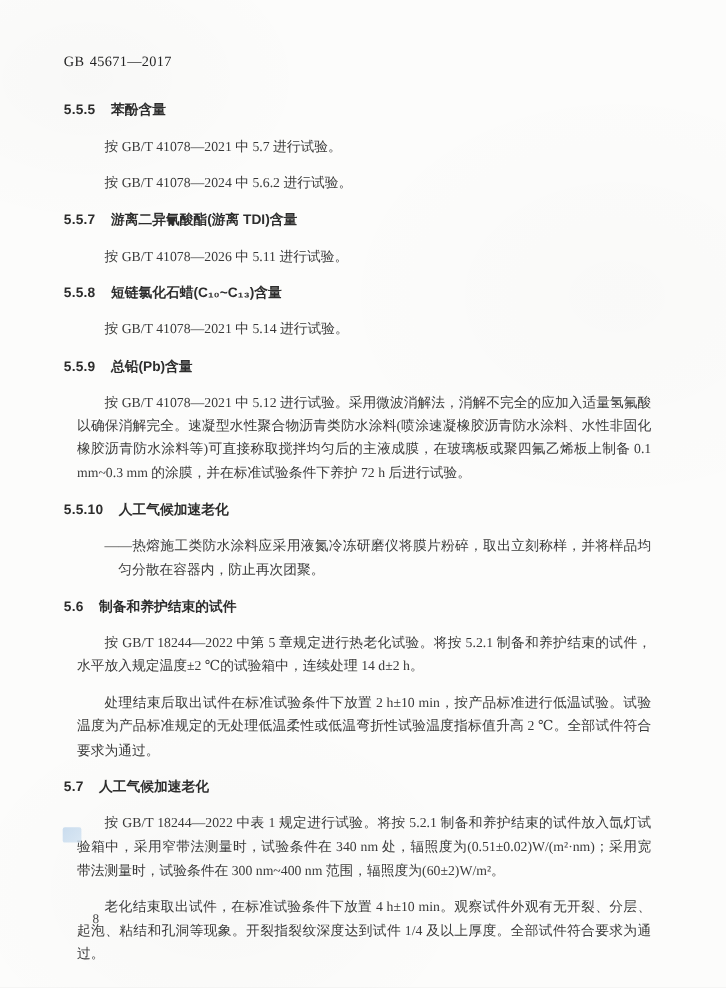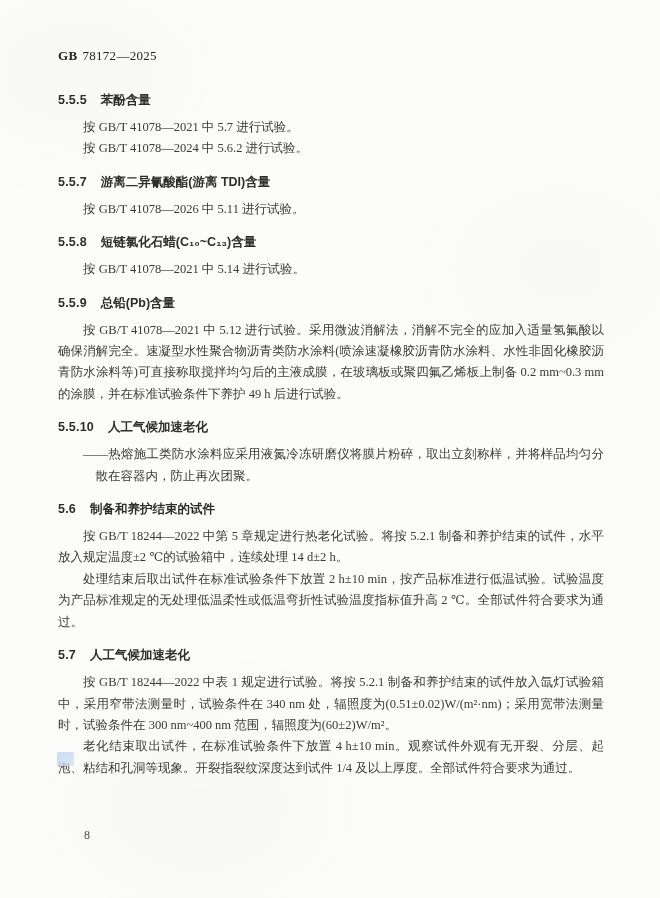--- a/index.html
+++ b/index.html
@@ -28,21 +28,21 @@
     top: 48px;
   }
   .doc-header {
     font-size: 13px;
     color: #242424;
     letter-spacing: 0.3px;
     margin-bottom: 26px;
     font-family: "Liberation Serif", "DejaVu Serif", serif;
   }
   .doc-header .gb {
-    font-weight: bold;
+    font-weight: normal;
     margin-right: 5px;
   }
   .section { }
   .sec-heading {
     font-family: "Liberation Sans", "DejaVu Sans", sans-serif;
     font-weight: bold;
     font-size: 12.5px;
     color: #2d2d2d;
     line-height: 21px;
     margin: 12px 0 6px 0;
@@ -50,21 +50,21 @@
   .sec-heading .sec-num {
     display: inline-block;
     margin-right: 14px;
     letter-spacing: 0.2px;
   }
   .para {
     font-size: 12.5px;
     line-height: 21.4px;
     text-align: justify;
     color: #3a3a3a;
-    margin: 0;
+    margin: 12px;
   }
   .para.indent {
     text-indent: 2em;
   }
   .para.dash {
     padding-left: 3em;
     text-indent: -1em;
   }
   .page-number {
     position: absolute;
@@ -85,21 +85,21 @@
     opacity: 0.75;
   }
 </style>
 </head>
 <body>
 
 <div class="page">
   <div class="content">
 
     <div class="doc-header">
-      <span class="gb">GB</span><span>78172—2025</span>
+      <span class="gb">GB</span><span>45671—2017</span>
     </div>
 
     <div class="section">
       <div class="sec-heading">
         <span class="sec-num">5.5.5</span><span>苯酚含量</span>
       </div>
       <p class="para indent">按 GB/T 41078—2021 中 5.7 进行试验。</p>
     </div>
 
     <div class="section">
@@ -117,21 +117,21 @@
       <div class="sec-heading">
         <span class="sec-num">5.5.8</span><span>短链氯化石蜡(C₁₀~C₁₃)含量</span>
       </div>
       <p class="para indent">按 GB/T 41078—2021 中 5.14 进行试验。</p>
     </div>
 
     <div class="section">
       <div class="sec-heading">
         <span class="sec-num">5.5.9</span><span>总铅(Pb)含量</span>
       </div>
-      <p class="para indent">按 GB/T 41078—2021 中 5.12 进行试验。采用微波消解法，消解不完全的应加入适量氢氟酸以确保消解完全。速凝型水性聚合物沥青类防水涂料(喷涂速凝橡胶沥青防水涂料、水性非固化橡胶沥青防水涂料等)可直接称取搅拌均匀后的主液成膜，在玻璃板或聚四氟乙烯板上制备 0.2 mm~0.3 mm 的涂膜，并在标准试验条件下养护 49 h 后进行试验。</p>
+      <p class="para indent">按 GB/T 41078—2021 中 5.12 进行试验。采用微波消解法，消解不完全的应加入适量氢氟酸以确保消解完全。速凝型水性聚合物沥青类防水涂料(喷涂速凝橡胶沥青防水涂料、水性非固化橡胶沥青防水涂料等)可直接称取搅拌均匀后的主液成膜，在玻璃板或聚四氟乙烯板上制备 0.1 mm~0.3 mm 的涂膜，并在标准试验条件下养护 72 h 后进行试验。</p>
     </div>
 
     <div class="section">
       <div class="sec-heading">
         <span class="sec-num">5.5.10</span><span>人工气候加速老化</span>
       </div>
       <p class="para dash">——热熔施工类防水涂料应采用液氮冷冻研磨仪将膜片粉碎，取出立刻称样，并将样品均匀分散在容器内，防止再次团聚。</p>
     </div>
 
     <div class="section">

